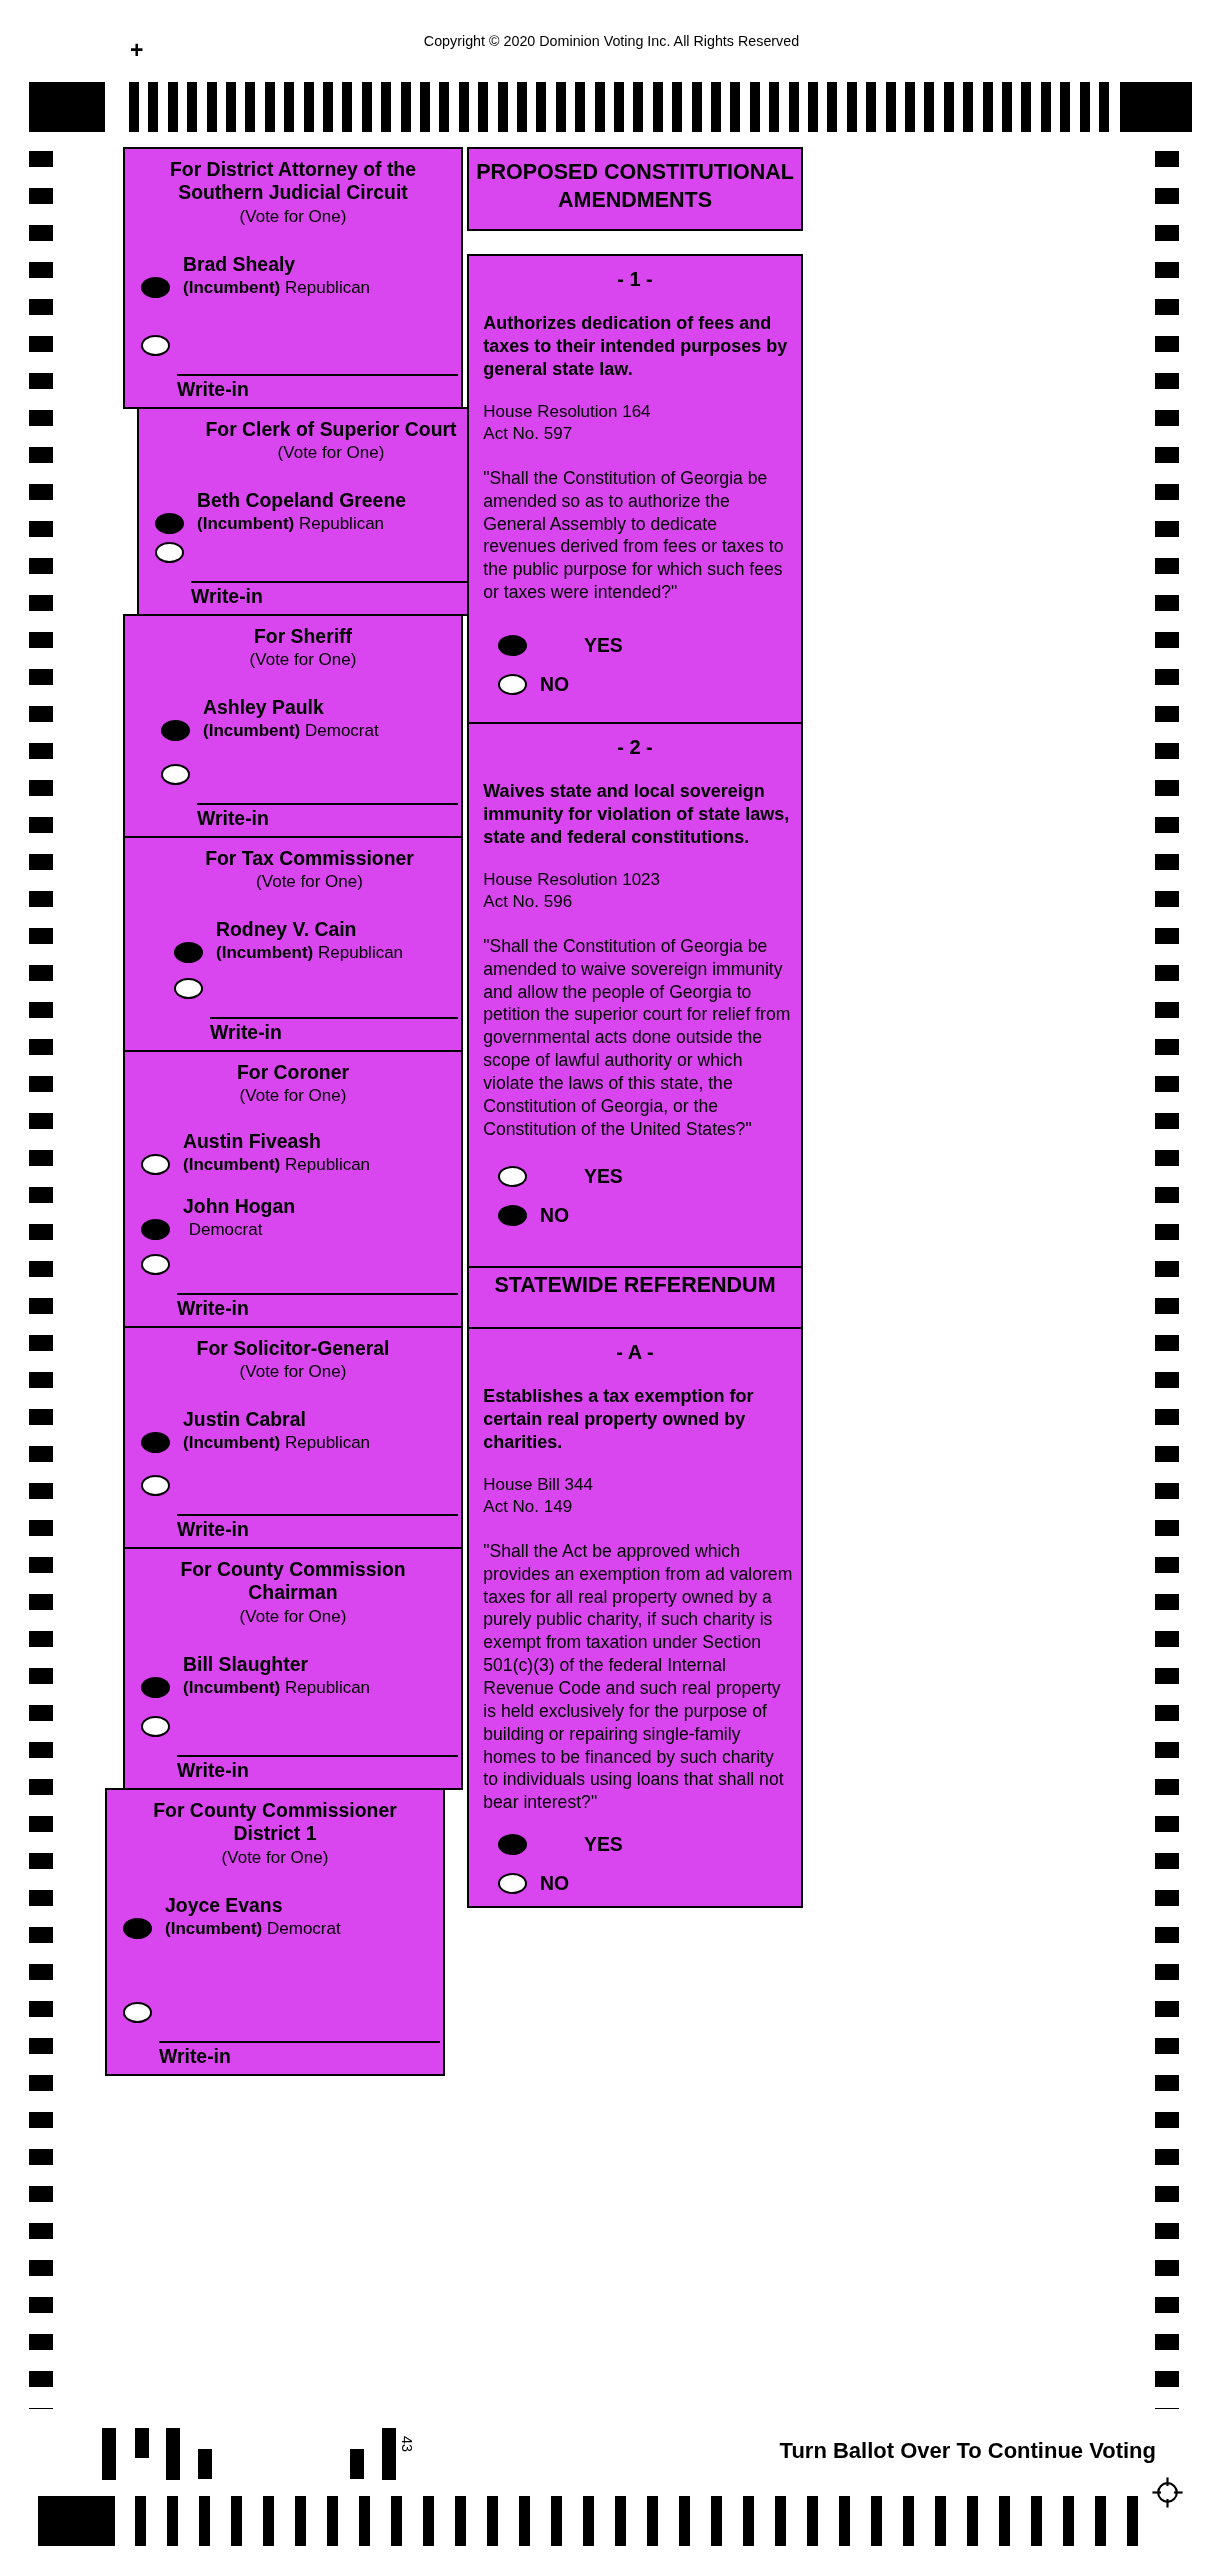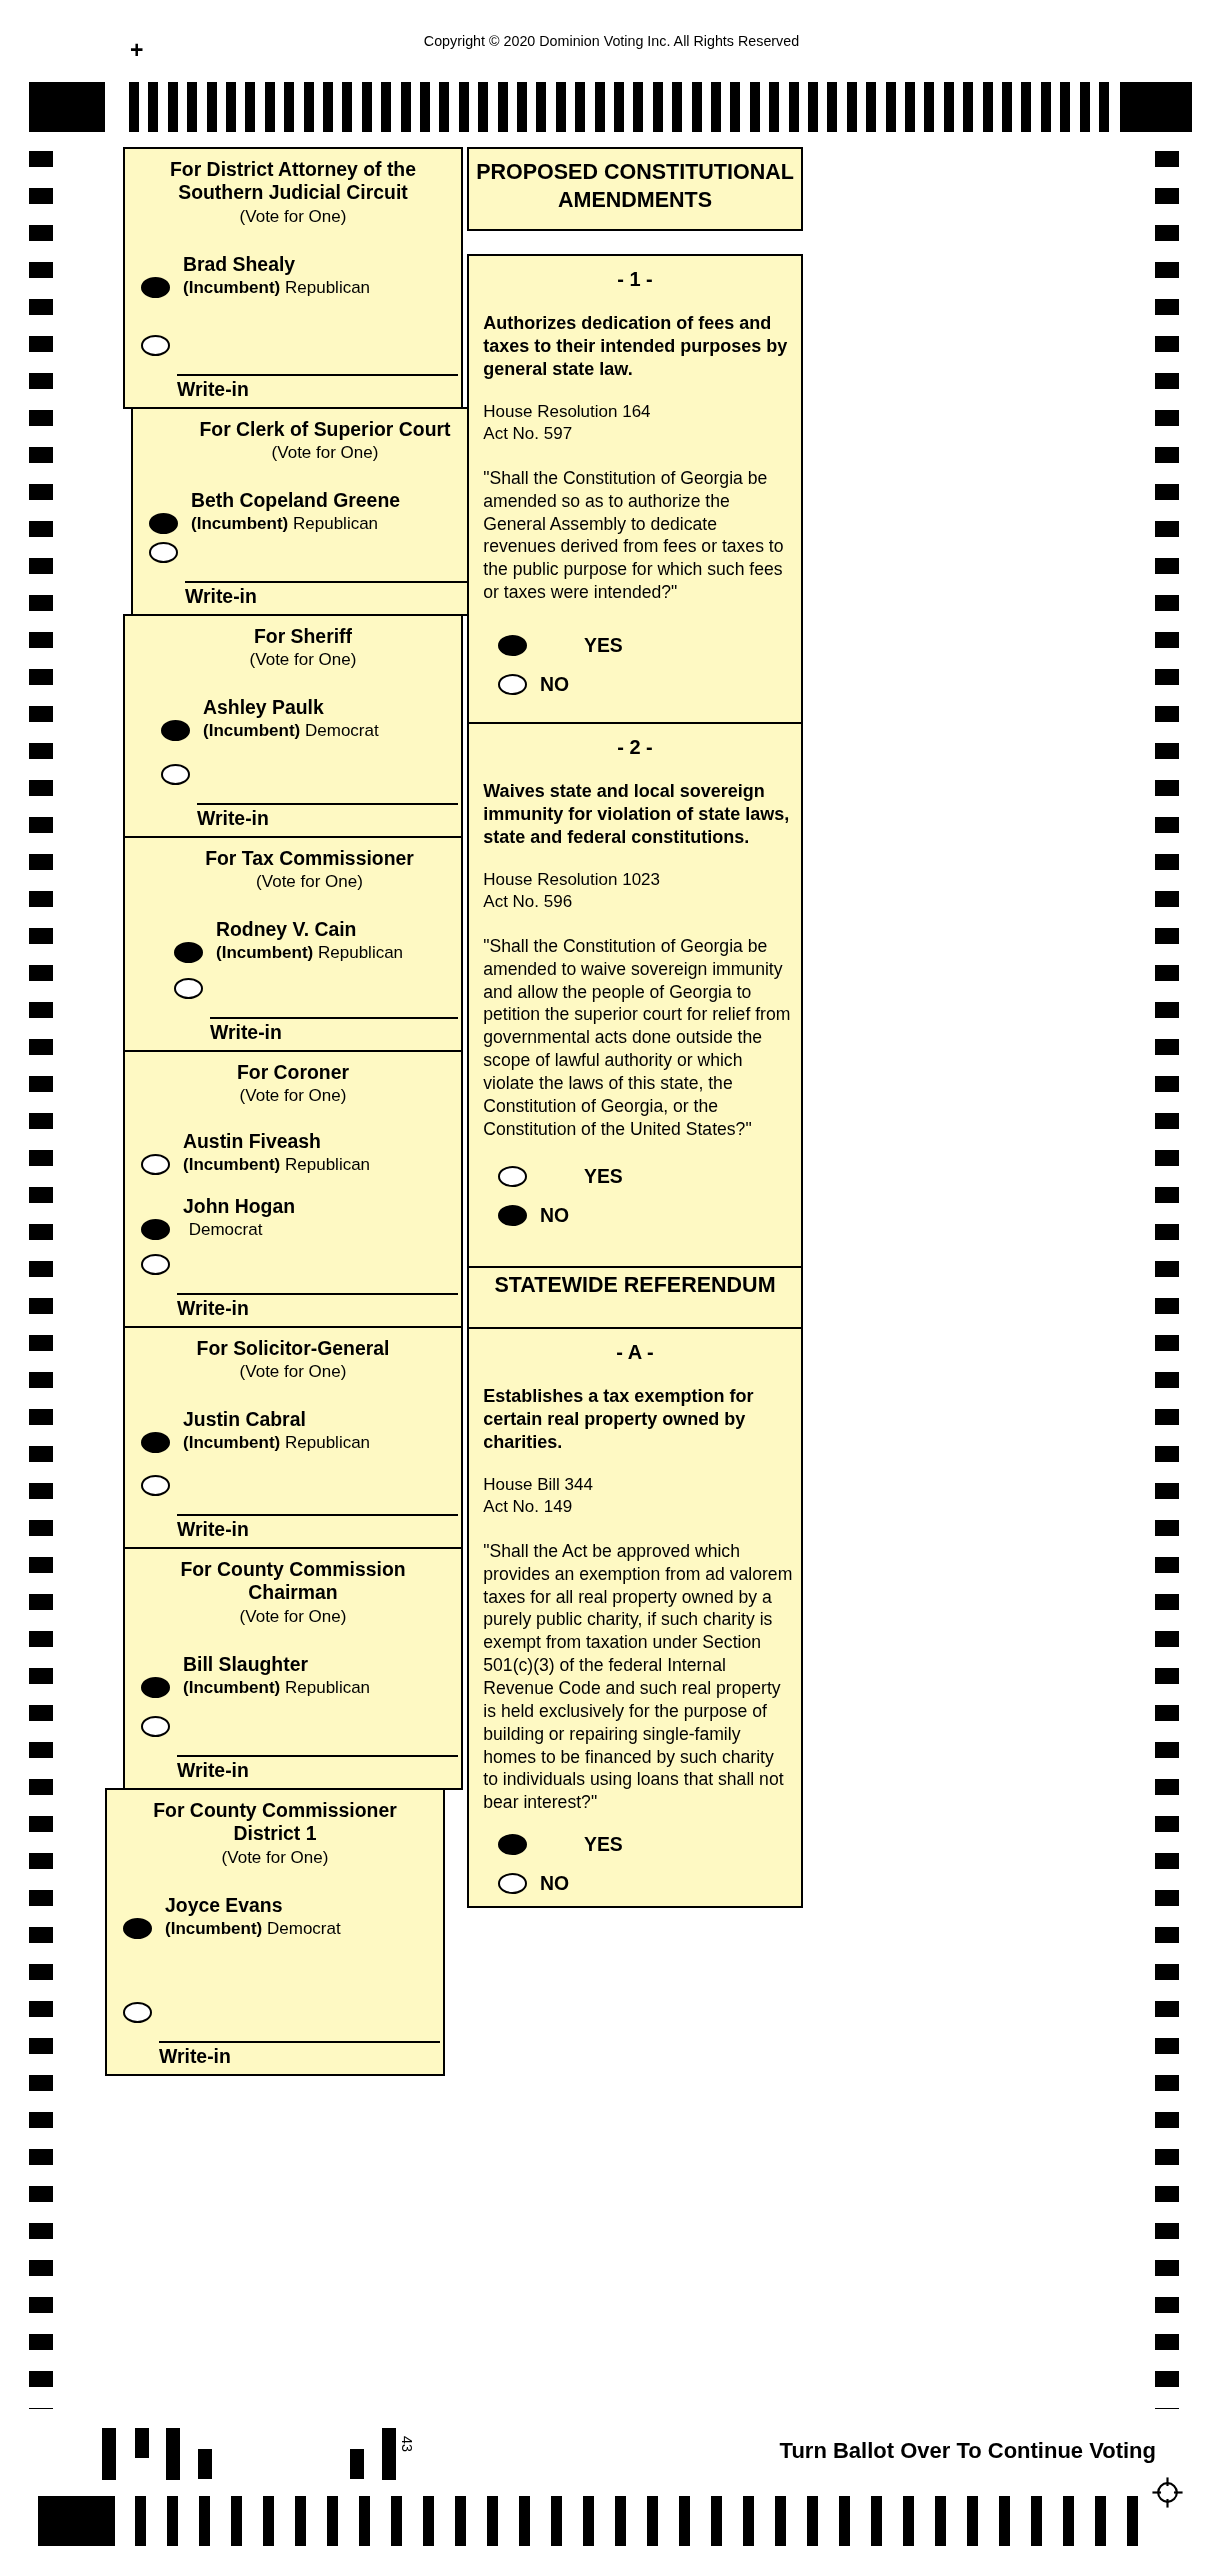--- a/index.html
+++ b/index.html
@@ -6,21 +6,21 @@
   #ballot{position:relative;width:1223px;height:2576px;background:#ffffff;
           font-family:"Liberation Sans",sans-serif;color:#000;overflow:hidden;}
   
   .band-block{position:absolute;background:#000;}
   .band-bars-top{position:absolute;background:repeating-linear-gradient(90deg,#000 0 10px,transparent 10px 19.4px);}
   .band-bars-bottom{position:absolute;background:repeating-linear-gradient(90deg,#000 0 10.8px,transparent 10.8px 32px);}
   .edge-marks{position:absolute;width:24px;background:repeating-linear-gradient(180deg,#000 0 16px,transparent 16px 37px);}
   .copyright{position:absolute;top:33px;left:0;width:100%;text-align:center;font-size:14.3px;}
   .plus-mark{position:absolute;left:130px;top:37px;font-size:23px;font-weight:bold;}
   
-  .box{position:absolute;border:2.2px solid #000;background:#fef9c3;box-sizing:border-box;}
+  .box{position:absolute;border:2.2px solid #000;background:#d946ef;box-sizing:border-box;}
   .contest{display:flex;flex-direction:column;}
   .c-title{font-weight:bold;font-size:19.4px;line-height:1.22;text-align:center;margin:8.6px 24.4px 0;}
   .c-vote{font-size:17px;text-align:center;margin-top:2.2px;}
   .cand{display:flex;align-items:flex-end;margin:27px 7.2px 0 16px;}
   .cand .bubble{margin-top:4.3px;margin-right:13px;}
   .cand-name{font-weight:bold;font-size:19.4px;line-height:1.12;}
   .cand-party{font-size:17px;margin-top:2.2px;}
   .inc{font-weight:bold;}
   .spacer{flex:1 1 auto;}
   .bubble{width:29px;height:21px;border:2.2px solid #000;border-radius:50%;flex:none;background:#fff;box-sizing:border-box;}
@@ -66,21 +66,21 @@
            <div class="cand-party"><span class="inc">(Incumbent)</span> <span>Republican</span></div>
         </div>
     </div>
     <div class="spacer"></div>
     <div class="wi-bubble-row">
         <div class="bubble"></div>
       </div>
     <div class="writein"><span class="wi-label">Write-in</span></div>
   </div>
 
-  <div class="box contest" style="left:131px;top:407px;width:388px;height:209px;">
+  <div class="box contest" style="left:137px;top:407px;width:388px;height:209px;">
     <div class="c-title">For Clerk of Superior Court</div>
     <div class="c-vote">(Vote for One)</div>
     <div class="cand">
       <div class="bubble filled"></div>
       <div>
           <div class="cand-name">Beth Copeland Greene</div>
            <div class="cand-party"><span class="inc">(Incumbent)</span> <span>Republican</span></div>
         </div>
     </div>
     <div class="spacer"></div>

